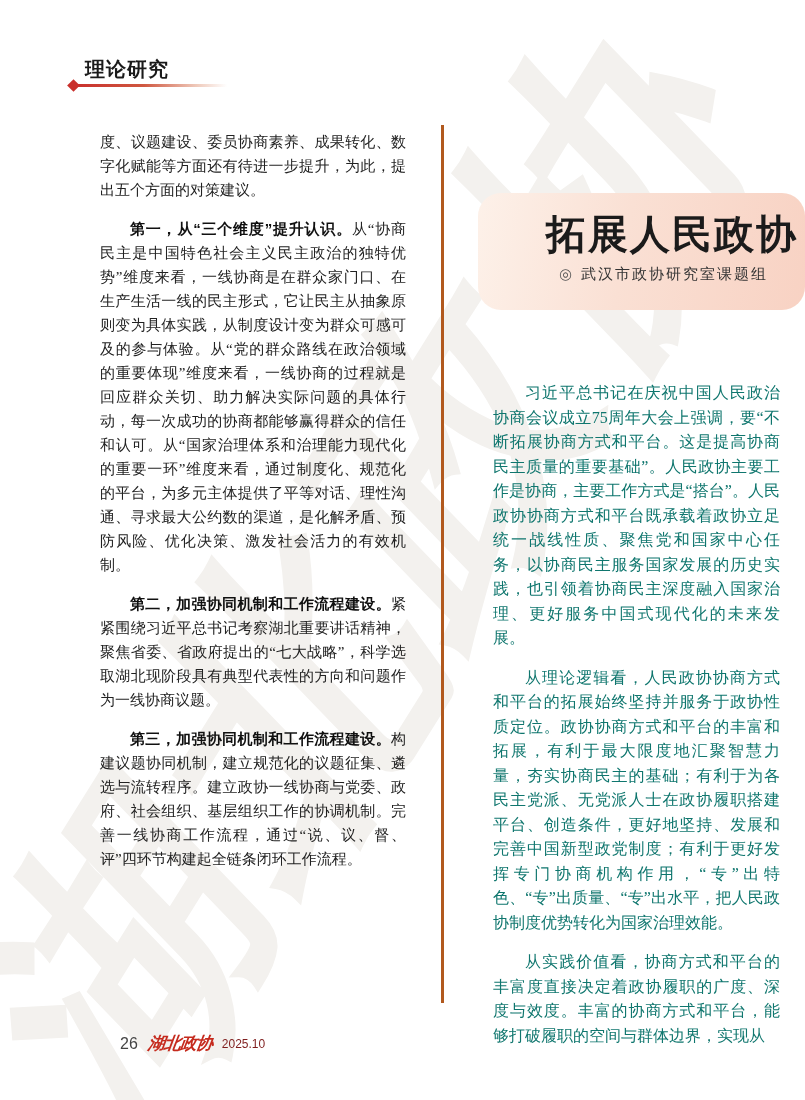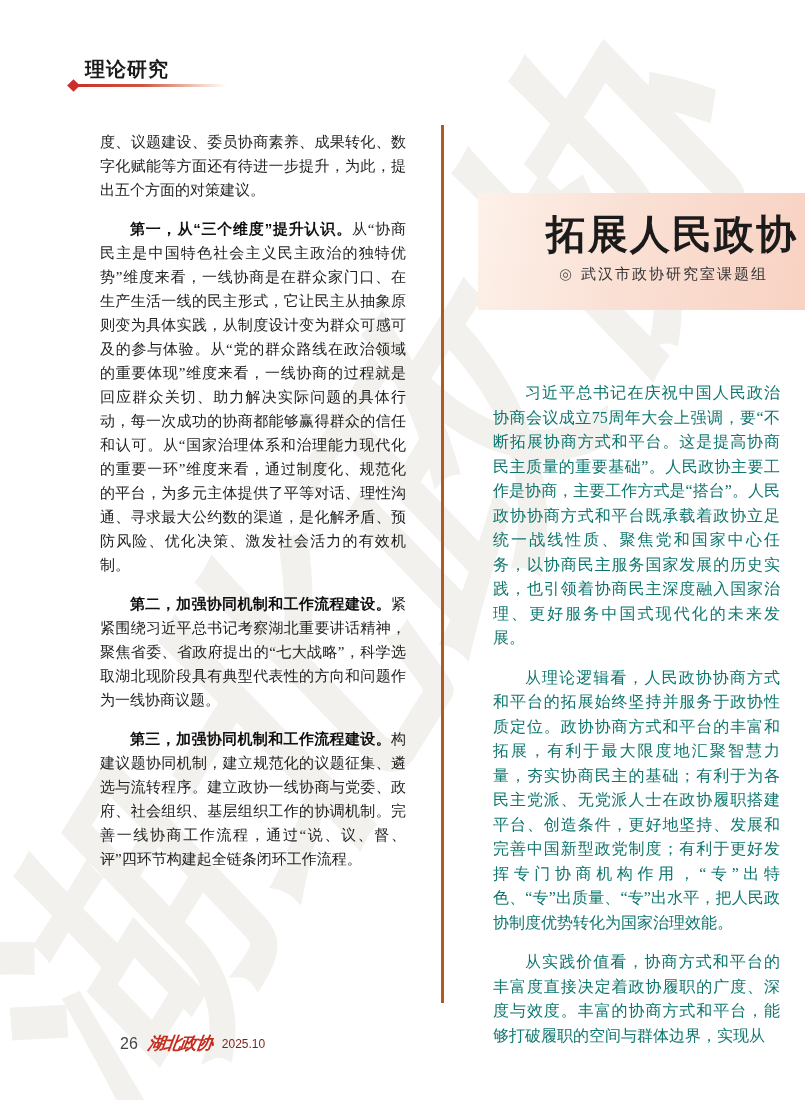--- a/index.html
+++ b/index.html
@@ -45,20 +45,21 @@
   }
   
   .divider{
     position:absolute;left:441px;top:125px;width:3px;height:878px;
     background:#b1591e;
   }
   
   .title-box{
     position:absolute;left:478px;top:193px;width:327px;height:117px;
     background:linear-gradient(100deg,#fdf1e9 0%,#fae0d4 45%,#f8d2c3 100%);
+    border-radius:23px;
   }
   .article-title{
     margin:0;position:absolute;right:7px;top:14px;
     font-size:40px;font-weight:bold;color:#1b1b1b;letter-spacing:2px;
     font-family:"Liberation Serif","DejaVu Serif",serif;white-space:nowrap;
   }
   .byline{
     position:absolute;right:37px;top:72px;
     font-family:"Liberation Sans","DejaVu Sans",sans-serif;
     font-size:15px;color:#333;letter-spacing:2px;white-space:nowrap;

